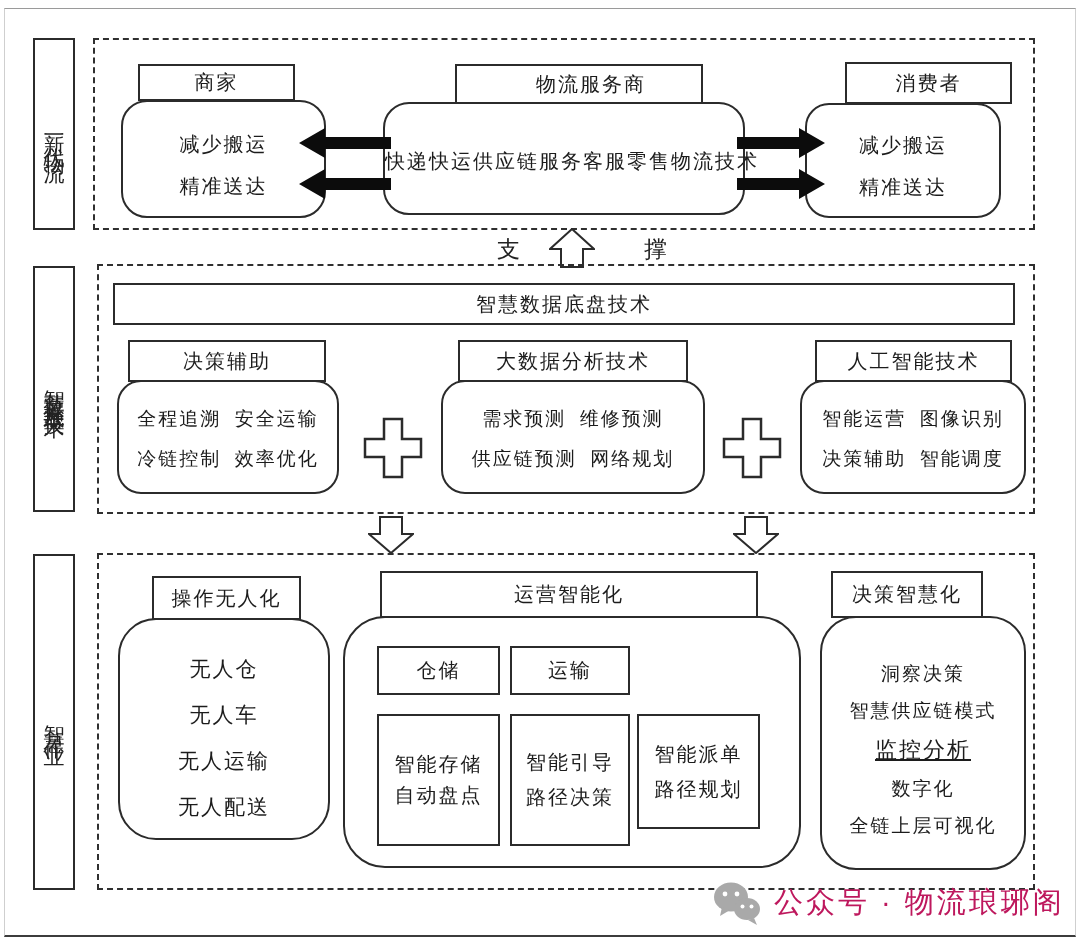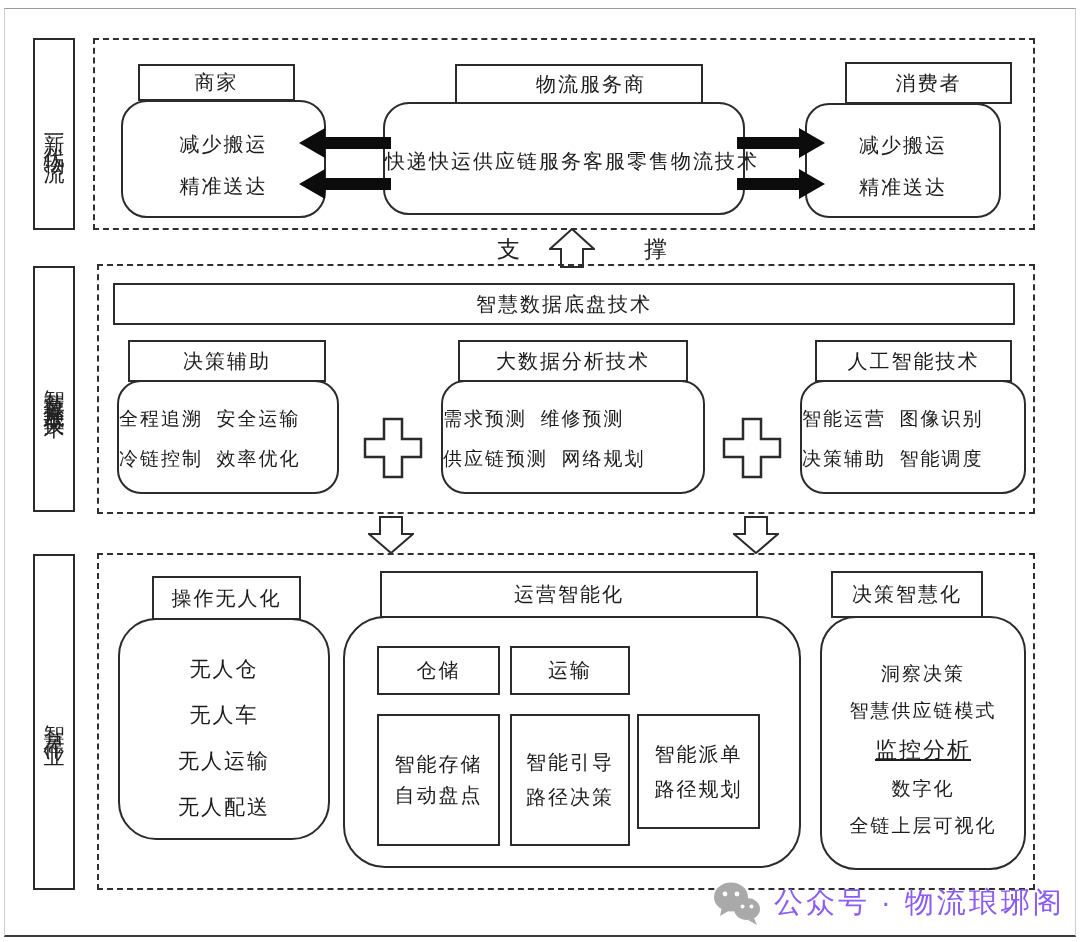--- a/index.html
+++ b/index.html
@@ -16,25 +16,25 @@
                      letter-spacing:7px; font-size:21px; color:#222; }
   .dashed-box { border:2px dashed #2f2f2f; background:transparent; }
   .tab-head { border:2px solid #2b2b2b; background:#fff; z-index:3;
               display:flex; align-items:center; justify-content:center;
               font-size:20px; letter-spacing:2px; }
   .round-body { border:2px solid #2b2b2b; background:#fff; z-index:1; }
   .stack { display:flex; flex-direction:column; align-items:center; justify-content:center; }
   .item { font-size:20px; letter-spacing:2px; white-space:pre; }
   .pair-grid { display:grid; grid-template-columns:1fr 1fr 1fr 1fr; align-content:center;
                justify-items:center; height:100%; padding-top:6px; }
-  .lines { height:100%; display:flex; flex-direction:column; align-items:flex-start;
+  .lines { height:100%; display:flex; flex-direction:column; align-items:center;
            justify-content:center; gap:14px; padding-top:4px; }
   .zhichar { font-size:23px; color:#222; }
   .watermark { display:flex; align-items:center; gap:12px; z-index:5; }
-  .watermark .wm-text { font-size:29px; color:#8b5cf6; letter-spacing:3px;
+  .watermark .wm-text { font-size:29px; color:#be185d; letter-spacing:3px;
                         font-family:"Liberation Sans","DejaVu Sans",sans-serif; white-space:pre; }
   svg { display:block; }
 </style>
 </head>
 <body>
 
 <div class="page">
   <div class="frame"></div>
 
   <div class="abs side-label" style="left:33px;top:38px;width:42px;height:192px;">

